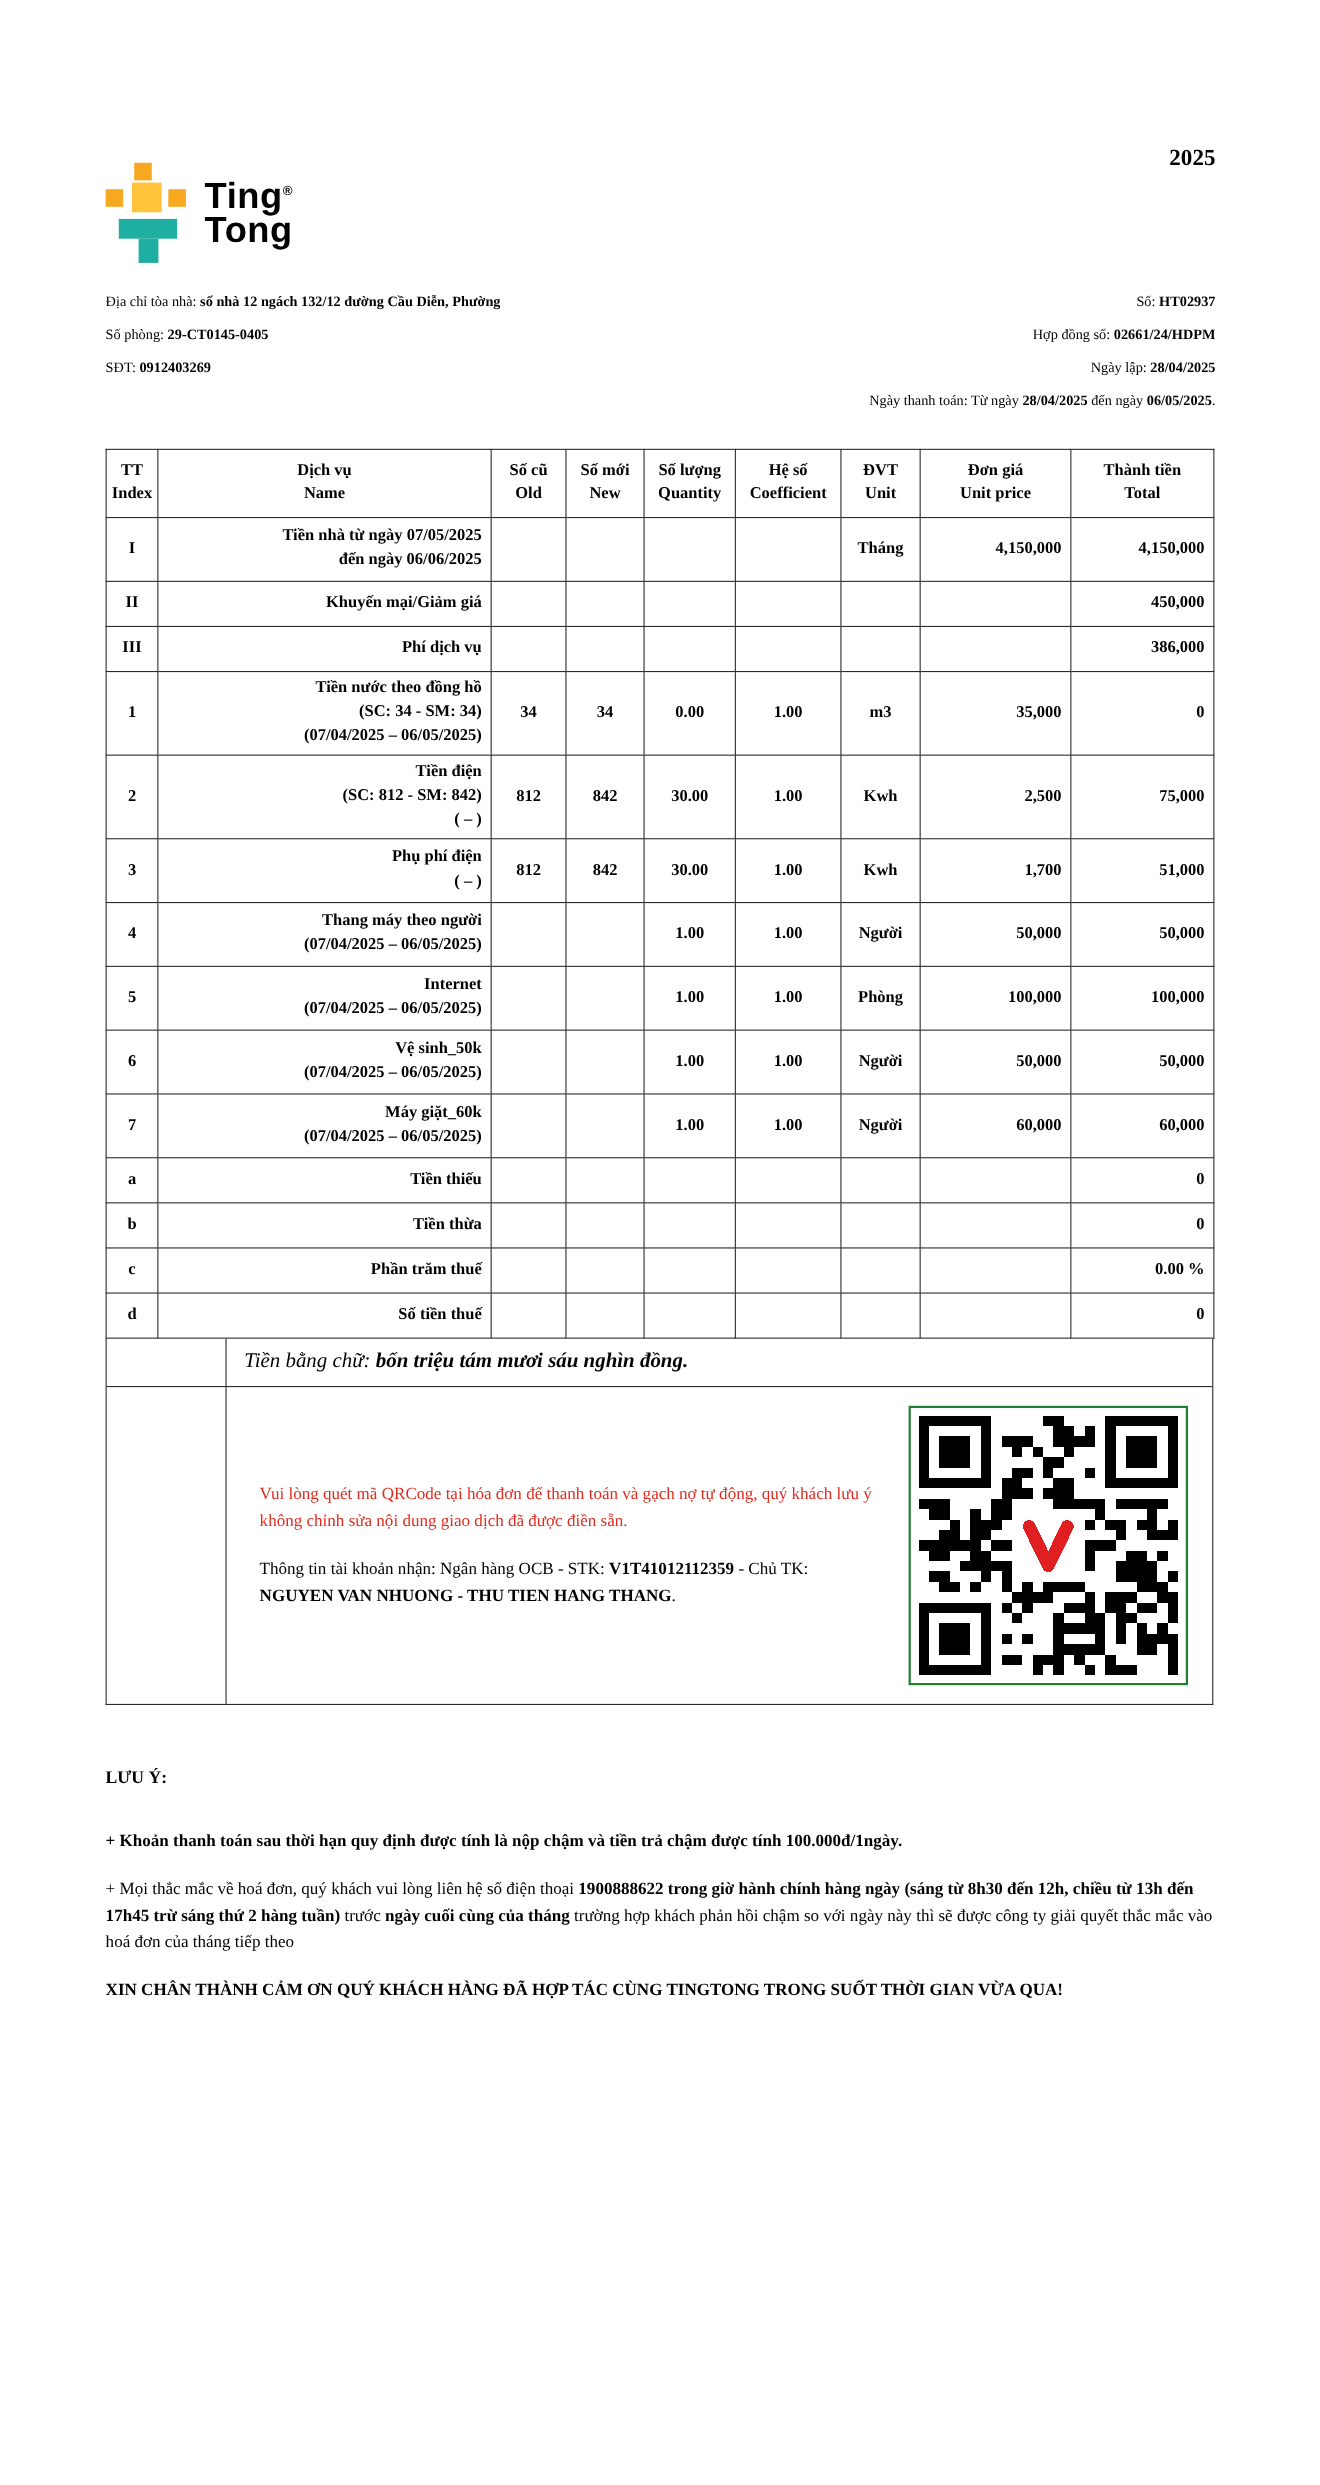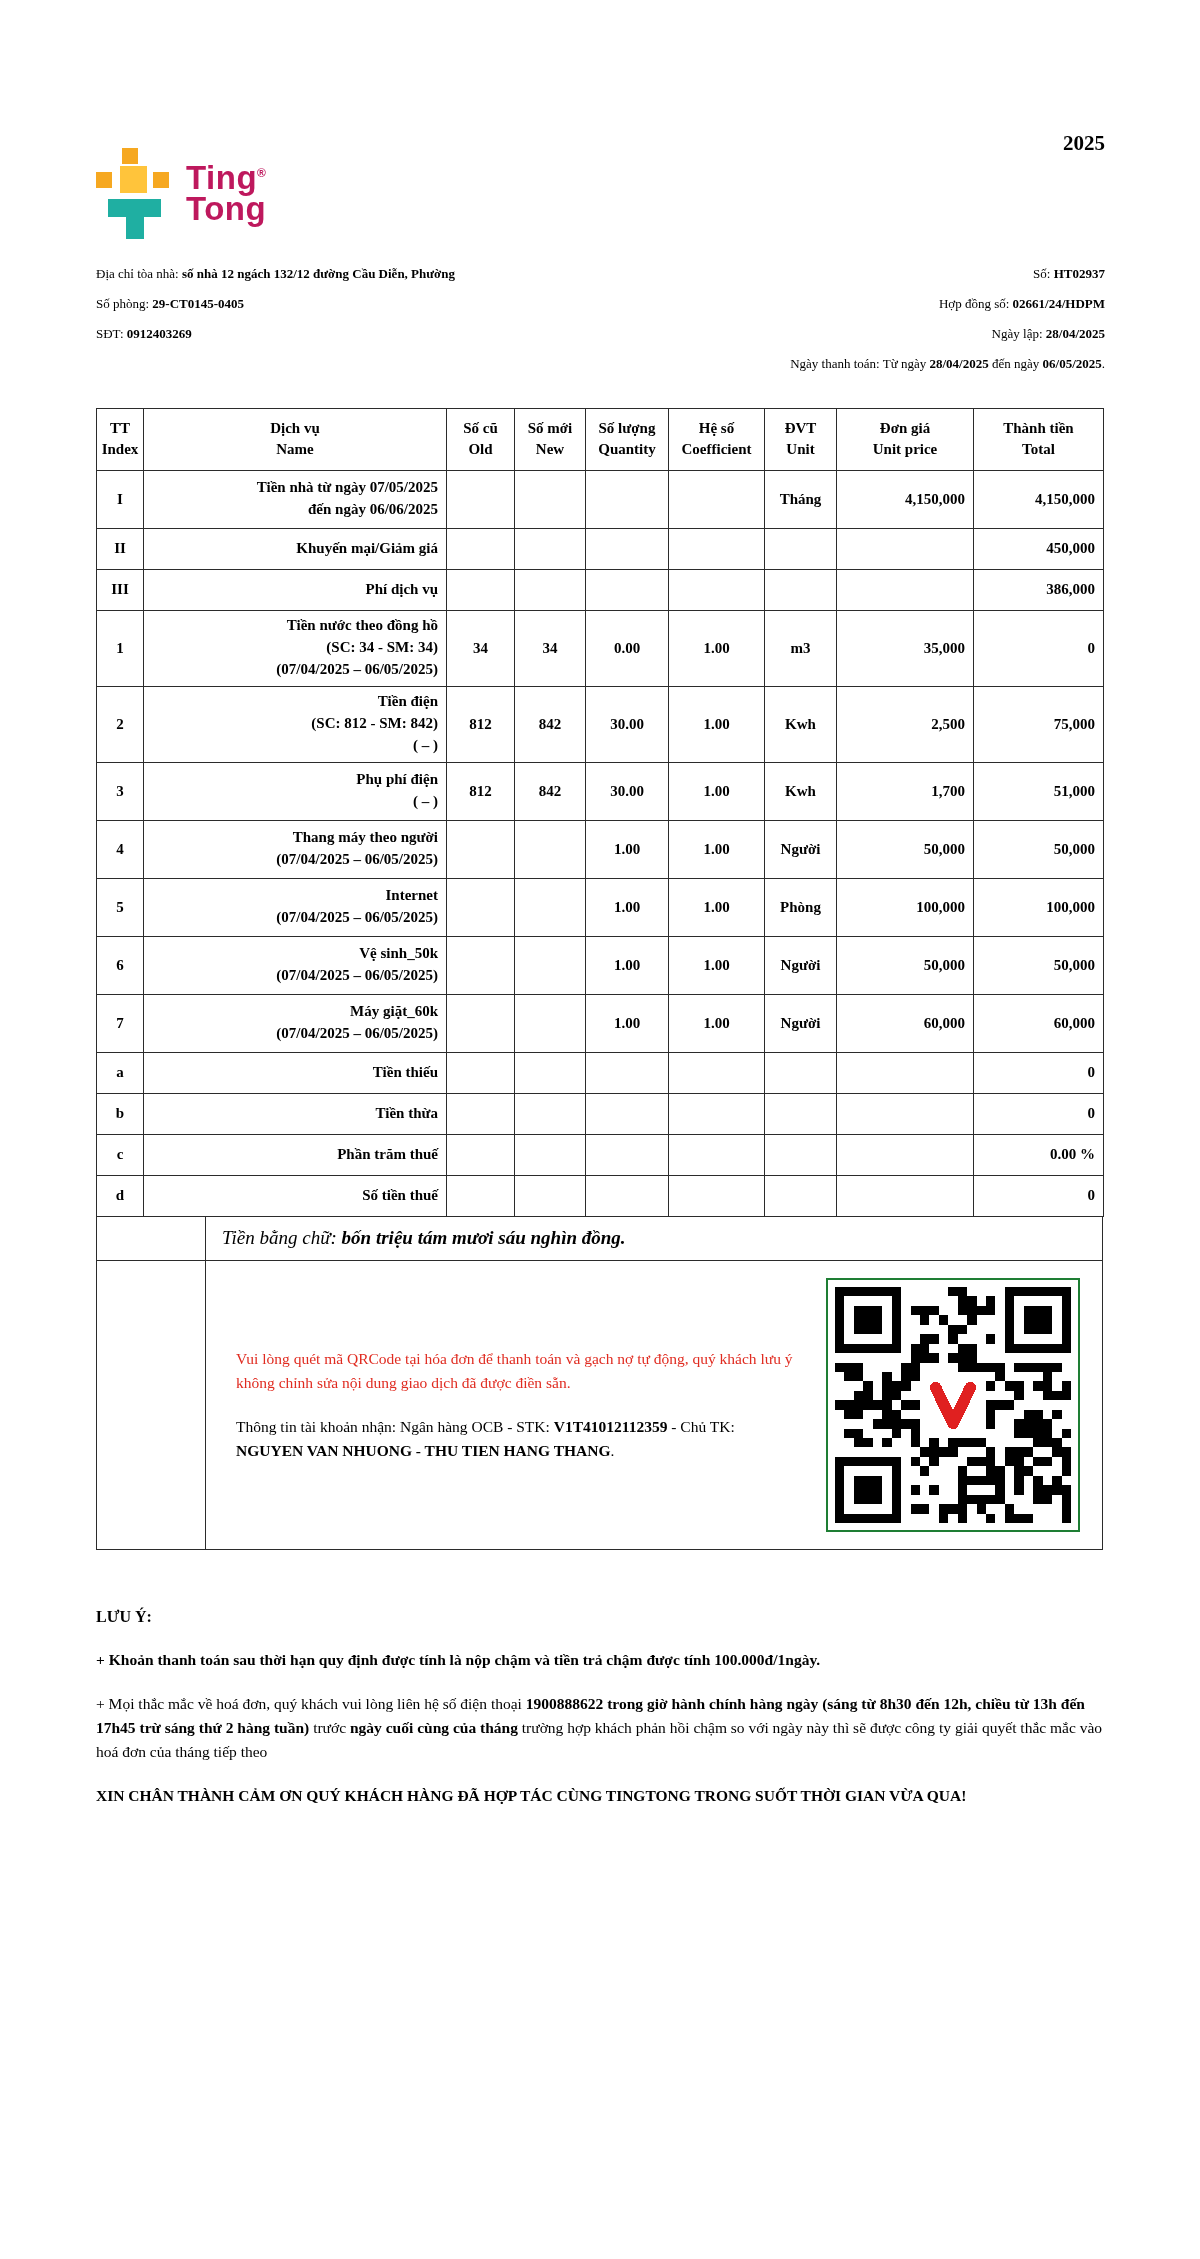--- a/index.html
+++ b/index.html
@@ -17,21 +17,21 @@
   .logo-icon { position:relative; width:78px; height:92px; flex-shrink:0; }
   .logo-icon .sq { position:absolute; }
   .sq1 { left:26px; top:0;    width:16px; height:16px; background:#F6A821; }
   .sq2 { left:0;    top:24px; width:16px; height:16px; background:#F6A821; }
   .sq3 { left:24px; top:18px; width:27px; height:27px; background:#FFC43B; }
   .sq4 { left:57px; top:24px; width:16px; height:16px; background:#F6A821; }
   .sq5 { left:12px; top:51px; width:53px; height:18px; background:#1FAFA2; }
   .sq6 { left:30px; top:69px; width:18px; height:22px; background:#1FAFA2; }
   .wordmark {
     font-family:"Liberation Sans", sans-serif; font-weight:bold;
-    font-size:33px; line-height:0.95; color:#be185d; letter-spacing:0.5px;
+    font-size:33px; line-height:0.95; color:#000000; letter-spacing:0.5px;
     padding-top:14px;
   }
   .wordmark .reg { font-size:12px; vertical-align:super; }
   .title-block {
     width:480px; text-align:right; font-weight:bold;
     font-size:21px; line-height:1.3; padding-top:2px;
   }
 
   
   .info { display:flex; justify-content:space-between; margin-top:26px; font-size:13px; }
@@ -59,21 +59,21 @@
   .chu-text { padding:10px 10px 10px 16px; font-style:italic; font-size:19px; }
   .row-qr { display:flex; min-height:288px; }
   .qr-main { flex:1; display:flex; justify-content:space-between; align-items:center; padding:14px 52px 14px 30px; }
   .qr-text { width:590px; font-size:15.5px; line-height:1.55; }
   .note-red { color:#E02B20; margin-bottom:20px; }
   .qr-box { width:254px; height:254px; border:2px solid #1E7E34; background:#fff; padding:7px; flex-shrink:0; }
   .qr-box svg { display:block; width:236px; height:236px; }
 
   
   .notes { margin-top:58px; width:1007px; font-size:15.5px; }
-  .notes-heading { font-weight:bold; font-size:16px; margin-bottom:22px; }
+  .notes-heading { font-weight:bold; font-size:16px; margin-bottom:36px; }
   .notes p { margin-bottom:20px; line-height:1.55; }
   .p1 { font-weight:bold; }
   .closing { font-weight:bold; line-height:1.5; }
 </style>
 </head>
 <body>
 
 <div class="page">
 
   <div class="header">

